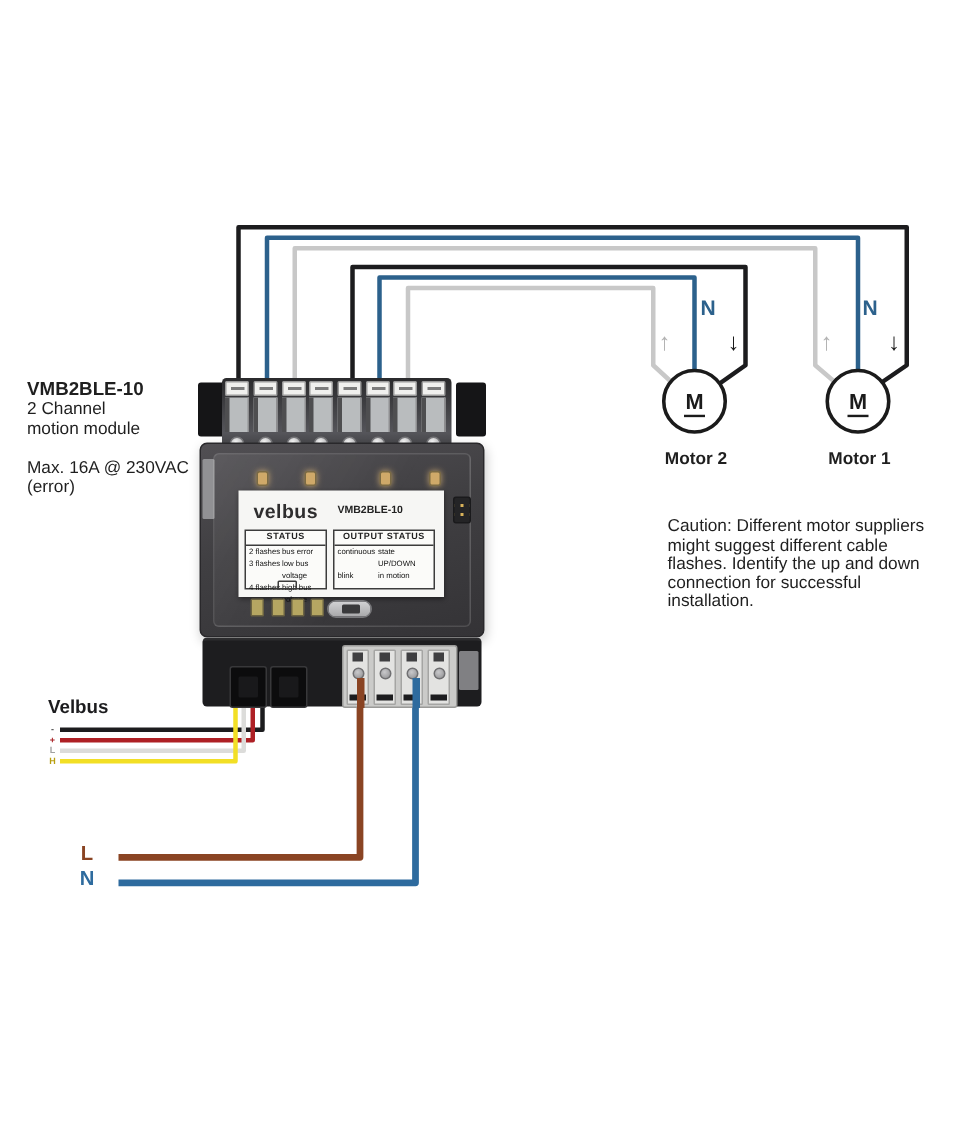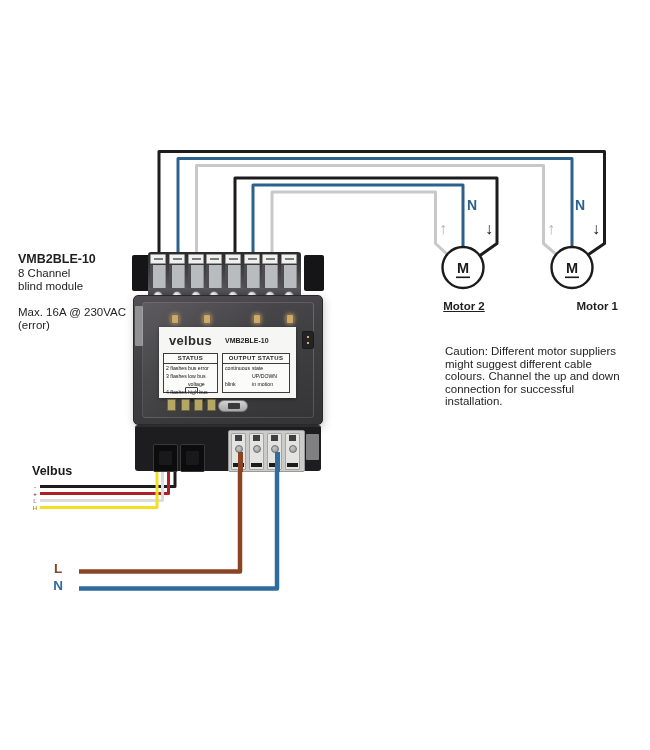--- a/index.html
+++ b/index.html
@@ -9,21 +9,21 @@
   .abs{position:absolute;}
   svg text{font-family:"Liberation Sans",sans-serif;}
 
   
   .left-info{left:18px;top:252px;width:130px;font-size:11.5px;line-height:12.6px;}
   .left-info .t1{font-size:12.5px;font-weight:bold;line-height:14px;margin-bottom:1px;}
   .left-info .gap{height:14px;}
   .notes{left:445px;top:331px;width:200px;font-size:11.5px;line-height:12.6px;}
   .notes .caution{margin-top:14px;white-space:pre-line;}
   .motor-name{font-weight:bold;font-size:11.5px;width:90px;text-align:center;}
-  .mn2{left:419px;top:300px;text-decoration:underline;} .mn1{left:528px;top:300px;text-align:right;}
+  .mn2{left:419px;top:300px;} .mn1{left:528px;top:300px;}
   .n-lbl{font-weight:bold;font-size:14px;color:#2c618c;width:14px;text-align:center;}
   .n2{left:465px;top:197px;} .n1{left:573px;top:197px;}
   .arr{font-size:16px;font-weight:bold;width:14px;text-align:center;line-height:16px;}
   .arr.up{color:#b3b3b3;} .arr.dn{color:#1a1a1a;}
   .up2{left:436px;top:221px;} .dn2{left:482px;top:221px;}
   .up1{left:544px;top:221px;} .dn1{left:589px;top:221px;}
   .bus-label{left:32px;top:464px;font-size:12.5px;font-weight:bold;color:#1c1c1e;}
   .bus-tag{left:30px;width:10px;text-align:center;font-size:6px;font-weight:bold;line-height:6px;}
   .tag-minus{top:484px;color:#4a4a4a;} .tag-plus{top:491px;color:#a82024;}
   .tag-low{top:498px;color:#a0a0a0;} .tag-high{top:505px;color:#b89f10;}
@@ -121,40 +121,40 @@
     <circle cx="463" cy="267.5" r="20.5" fill="#ffffff" stroke-width="2.4" stroke="#1b1b1b"></circle>
     <circle cx="572" cy="267.5" r="20.5" fill="#ffffff" stroke-width="2.4" stroke="#1b1b1b"></circle>
     <text x="463" y="272.5" text-anchor="middle" font-size="14.5" font-weight="bold" fill="#1b1b1b">M</text>
     <text x="572" y="272.5" text-anchor="middle" font-size="14.5" font-weight="bold" fill="#1b1b1b">M</text>
     <rect x="456" y="276.5" width="14" height="1.6" fill="#1b1b1b"></rect>
     <rect x="565" y="276.5" width="14" height="1.6" fill="#1b1b1b"></rect>
   </svg>
 
   <div class="abs left-info">
     <div class="t1">VMB2BLE-10</div>
-    <div>8 Channel</div>
-    <div>blind module</div>
+    <div>2 Channel</div>
+    <div>motion module</div>
     <div class="gap"></div>
     <div>Max. 16A @ 230VAC</div>
     <div>(error)</div>
   </div>
 
   <div class="abs n-lbl n2">N</div>
   <div class="abs n-lbl n1">N</div>
   <div class="abs arr up up2">↑</div>
   <div class="abs arr dn dn2">↓</div>
   <div class="abs arr up up1">↑</div>
   <div class="abs arr dn dn1">↓</div>
   <div class="abs motor-name mn2">Motor 2</div>
   <div class="abs motor-name mn1">Motor 1</div>
 
   <div class="abs notes">
     <div class="caution">Caution: Different motor suppliers
 might suggest different cable
-colours. Channel the up and down
+flashes. Identify the up and down
 connection for successful
 installation.</div>
   </div>
 
   <div class="abs module">
     <div class="ear ear-l"></div>
     <div class="ear ear-r"></div>
     <div class="tstrip">
       <div class="tclamp">
           <i class="cap"></i>

